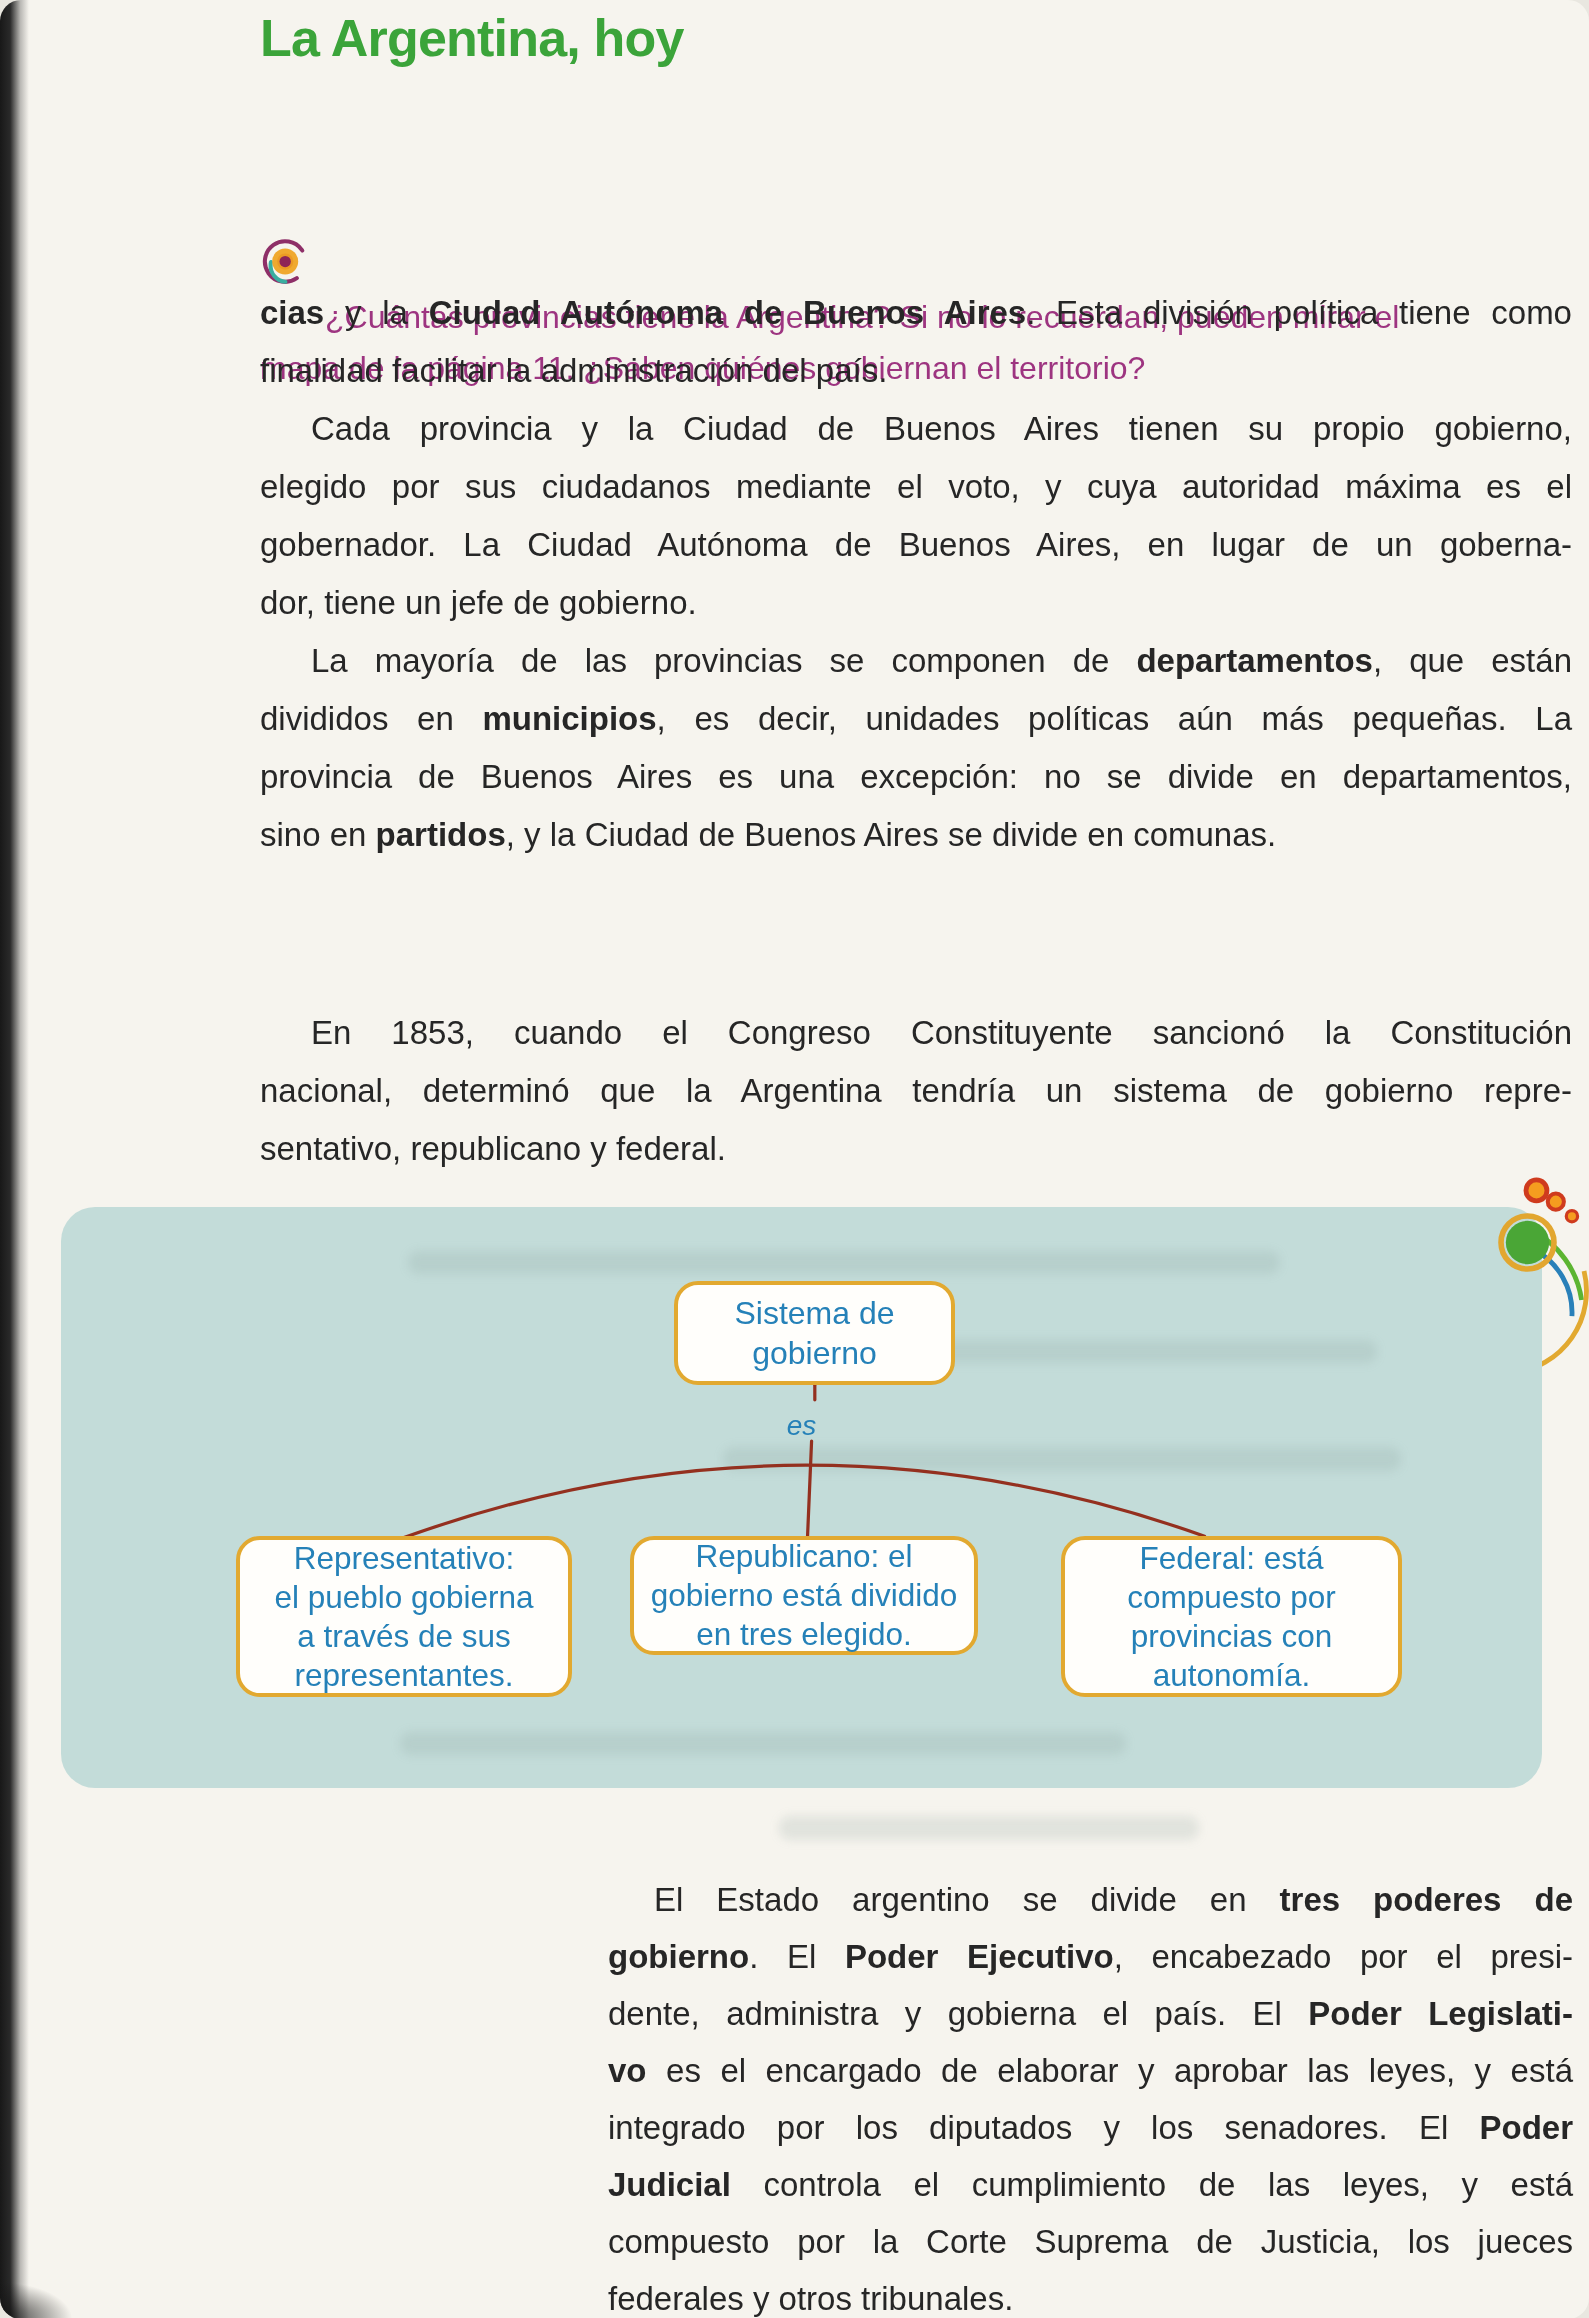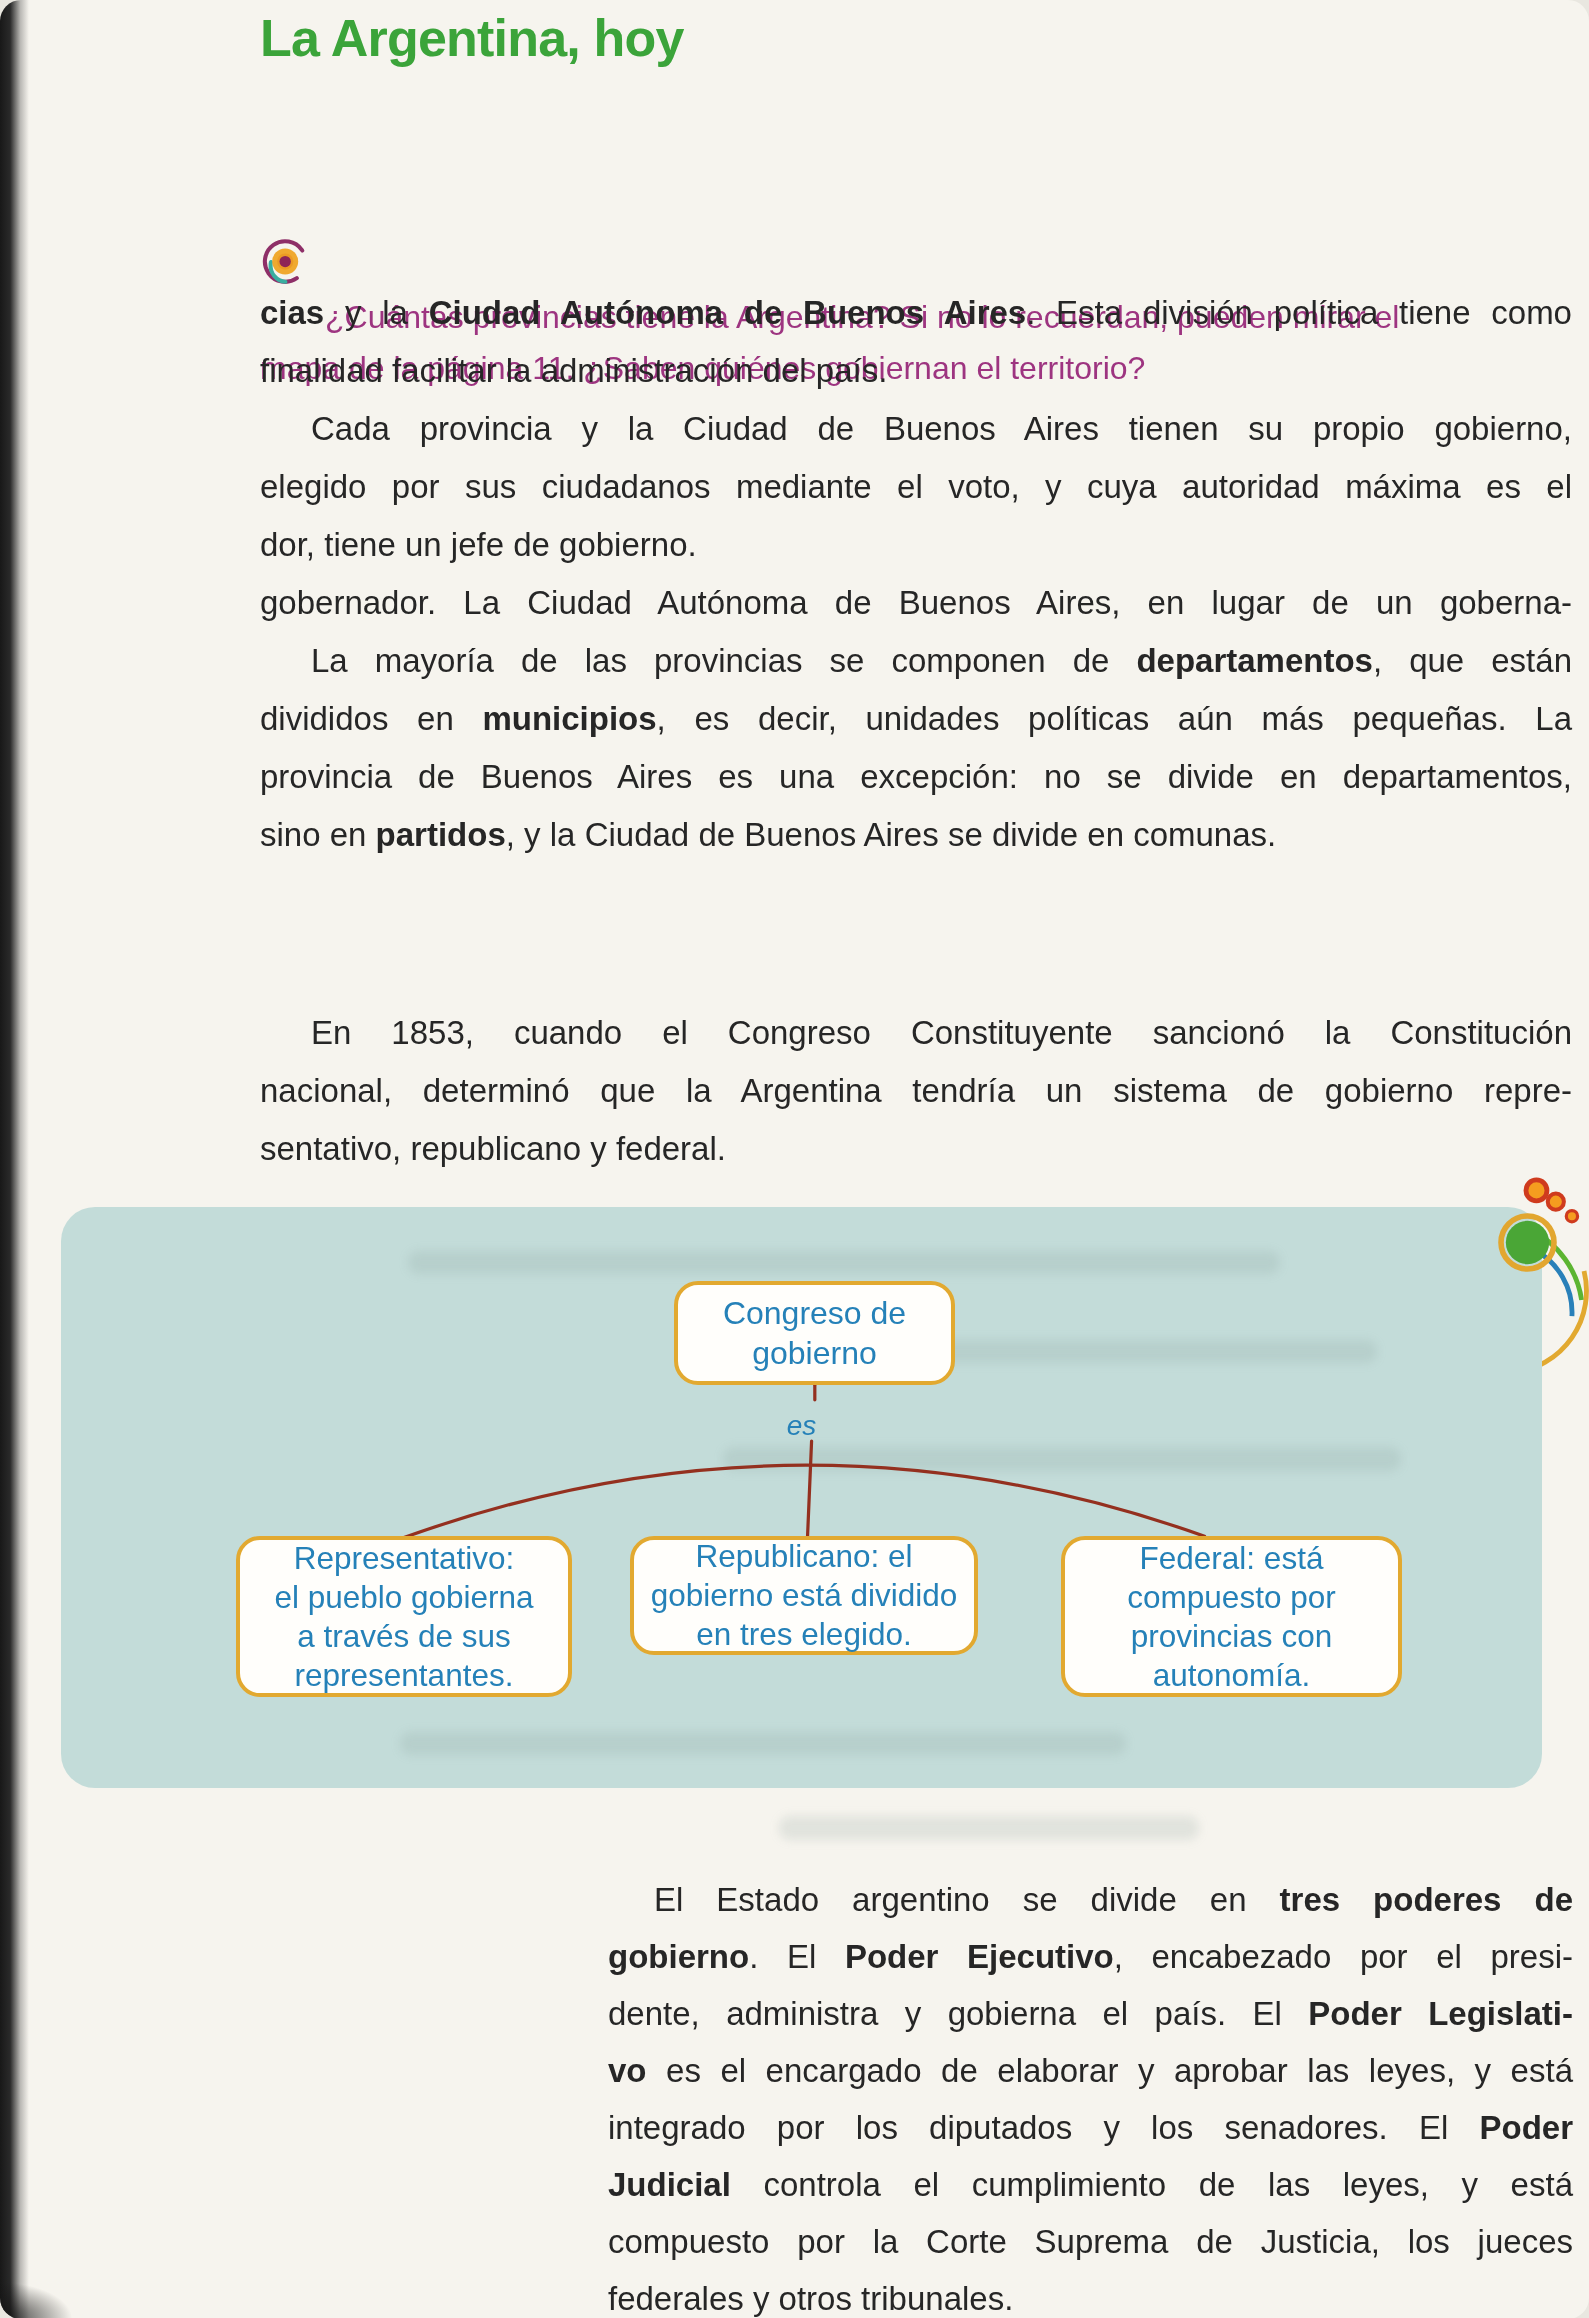--- a/index.html
+++ b/index.html
@@ -110,22 +110,22 @@
   </div>
 
   <div class="bodyblock">
     <div>
         <div class="tline just"><span class="b">cias</span><span> y la </span><span class="b">Ciudad Autónoma de Buenos Aires</span><span>. Esta división política tiene como</span></div>
         <div class="tline"><span>finalidad facilitar la administración del país.</span></div>
       </div>
     <div>
         <div class="tline just" style="padding-left: 51px;"><span>Cada provincia y la Ciudad de Buenos Aires tienen su propio gobierno,</span></div>
         <div class="tline just"><span>elegido por sus ciudadanos mediante el voto, y cuya autoridad máxima es el</span></div>
+        <div class="tline just"><span>gobernador. La Ciudad Autónoma de Buenos Aires, en lugar de un goberna-</span></div>
         <div class="tline"><span>dor, tiene un jefe de gobierno.</span></div>
-        <div class="tline just"><span>gobernador. La Ciudad Autónoma de Buenos Aires, en lugar de un goberna-</span></div>
       </div>
     <div>
         <div class="tline just" style="padding-left: 51px;"><span>La mayoría de las provincias se componen de </span><span class="b">departamentos</span><span>, que están</span></div>
         <div class="tline just"><span>divididos en </span><span class="b">municipios</span><span>, es decir, unidades políticas aún más pequeñas. La</span></div>
         <div class="tline just"><span>provincia de Buenos Aires es una excepción: no se divide en departamentos,</span></div>
         <div class="tline"><span>sino en </span><span class="b">partidos</span><span>, y la Ciudad de Buenos Aires se divide en comunas.</span></div>
       </div>
   </div>
 
 
@@ -141,21 +141,21 @@
     <div class="smudge" style="left:662px;top:240px;width:678px;height:24px;"></div>
     <div class="smudge" style="left:339px;top:525px;width:726px;height:22.6px;"></div>
 
     <svg class="connectors" width="1481" height="581" viewBox="0 0 1835 720">
       <path d="M 934 221 L 934 239" fill="none" stroke="#94301f" stroke-width="4" stroke-linecap="round"></path>
       <path d="M 930 290 L 925 408" fill="none" stroke="#94301f" stroke-width="4" stroke-linecap="round"></path>
       <path d="M 424 410 Q 920 231 1417 408" fill="none" stroke="#94301f" stroke-width="4" stroke-linecap="round"></path>
     </svg>
 
     <div class="node root-node">
-        <div class="tline"><span>Congreso de</span></div>
+        <div class="tline"><span>Sistema de</span></div>
         <div class="tline"><span>gobierno</span></div>
       </div>
 
     <div class="es-label">es</div>
 
     <div class="node node-1">
         <div class="tline"><span>Representativo:</span></div>
         <div class="tline"><span>el pueblo gobierna</span></div>
         <div class="tline"><span>a través de sus</span></div>
         <div class="tline"><span>representantes.</span></div>

